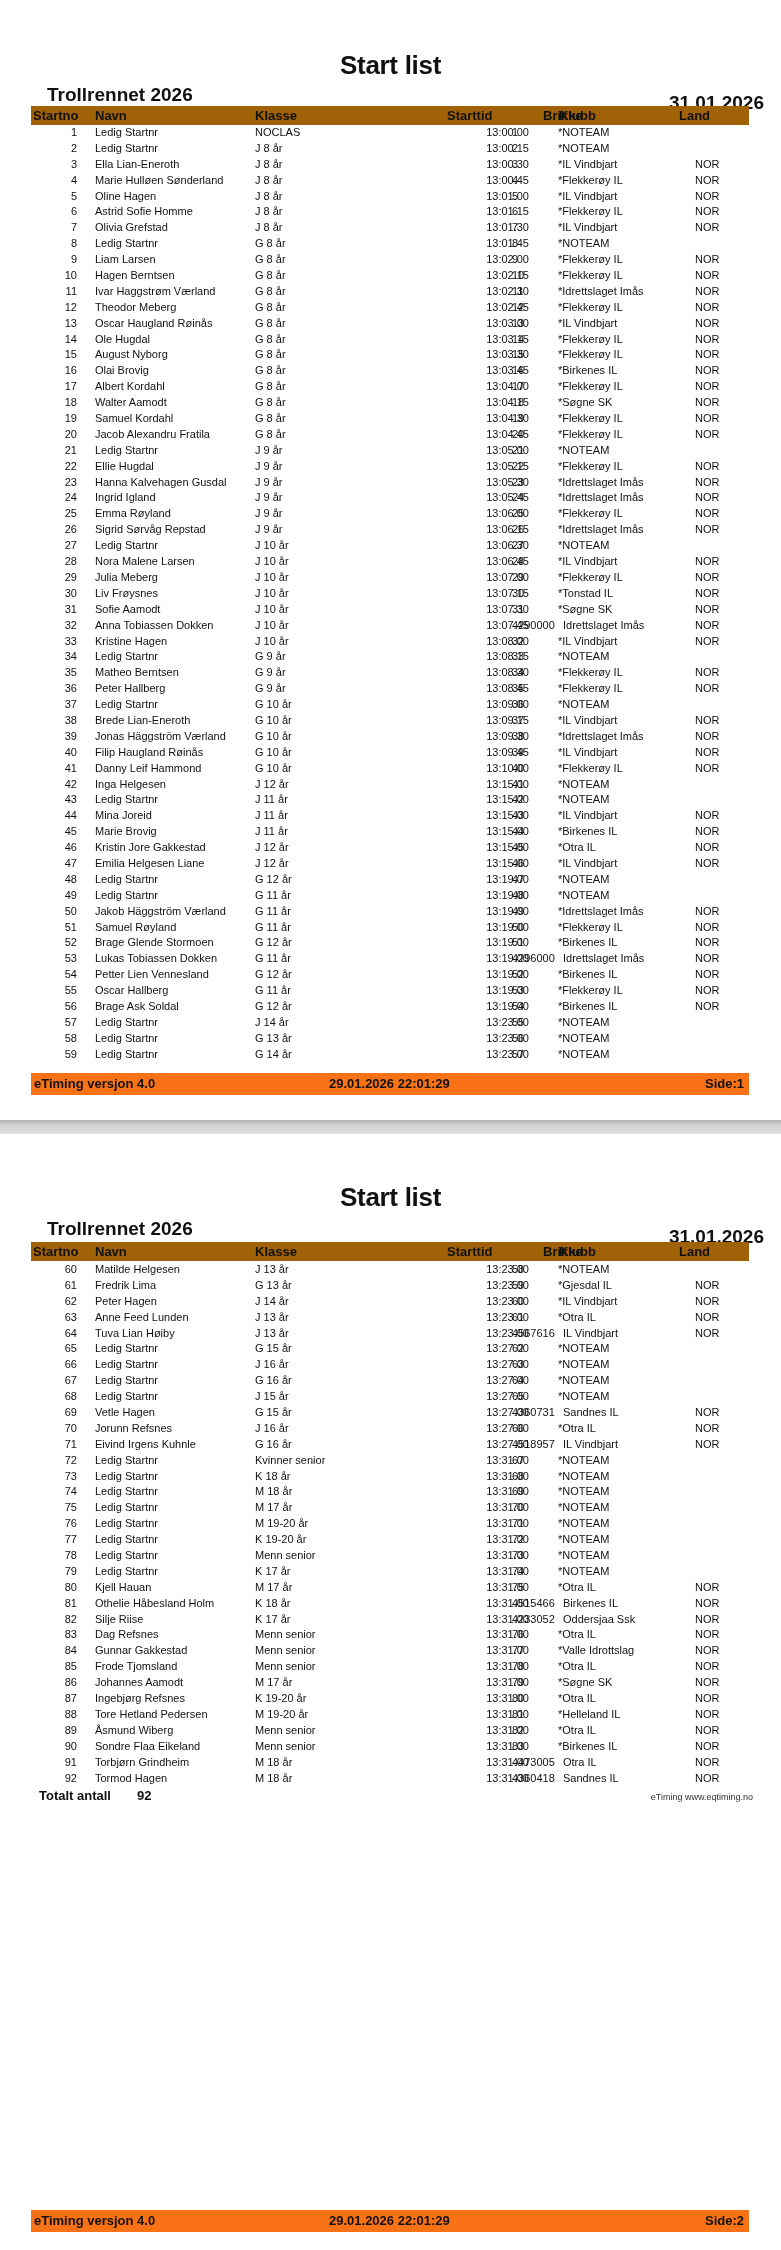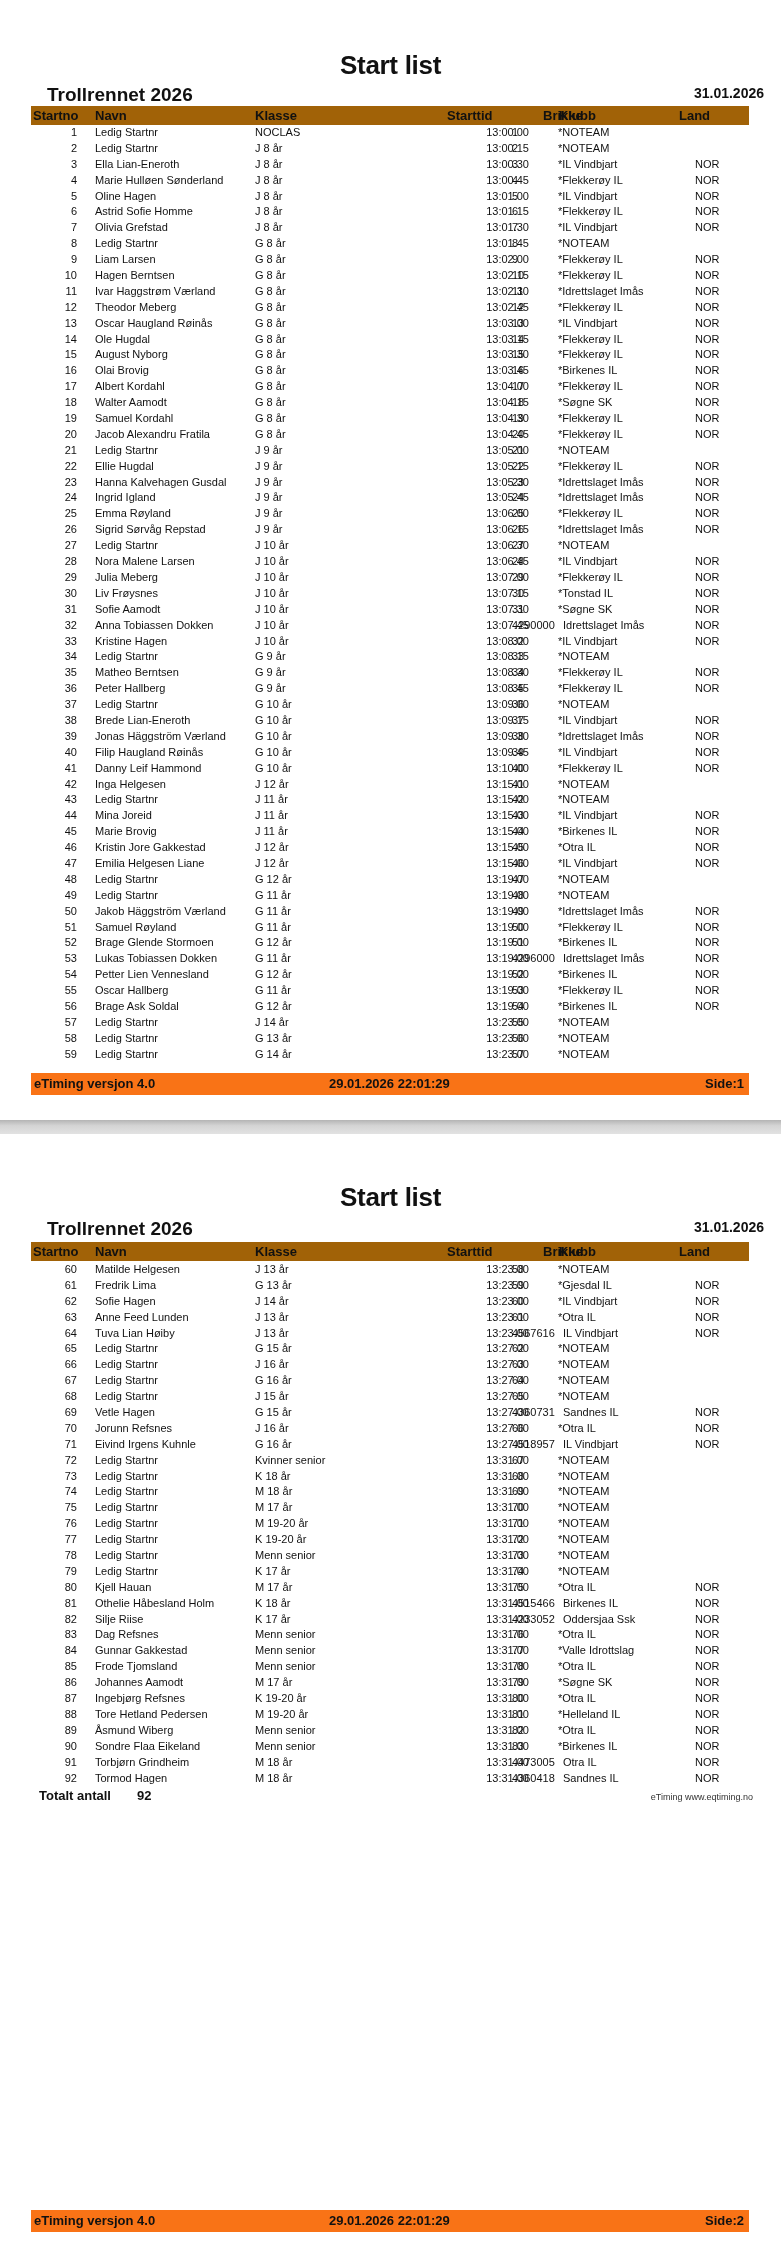--- a/index.html
+++ b/index.html
@@ -7,21 +7,21 @@
          font-family: "Liberation Sans", sans-serif; color: #111; }
   .page { position: absolute; left: 0; width: 781px; }
   #page1 { top: 0; height: 1120px; }
   #page2 { top: 1134px; height: 1116px; }
   .divider { position: absolute; left: 0; top: 1120px; width: 781px; height: 14px;
              background: linear-gradient(#b4b4b4, #d4d4d4 40%, #e2e2e2); }
   .doc-title { position: absolute; left: 0; width: 781px; text-align: center;
                font-size: 26px; font-weight: bold; letter-spacing: -0.3px; }
   .event-row { position: absolute; left: 31px; width: 717px; height: 22px; margin-left: 16px; }
   .event-name { position: absolute; left: 0; top: 0; font-size: 19px; font-weight: bold; }
-  .event-date { position: absolute; right: 0; top: 1px; font-size: 14px; font-weight: bold; }
+  .event-date { position: absolute; right: 0; top: 8px; font-size: 19px; font-weight: bold; }
   .col-header { position: absolute; left: 31px; width: 718px; height: 19px; background: #a16207;
                 font-size: 13px; font-weight: bold; }
   .col-header span { position: absolute; top: 2px; }
   .rows { position: absolute; left: 31px; width: 718px; }
   .row { position: relative; height: 15.9px; font-size: 11px; line-height: 15.9px; }
   .row span { position: absolute; top: 0; white-space: nowrap; }
   .c-no { left: 0; width: 46px; text-align: right; }
   .c-name { left: 64px; }
   .c-class { left: 224px; }
   .c-time { left: 400px; width: 98px; text-align: right; }
@@ -628,21 +628,21 @@
         <span class="c-no">61</span>
         <span class="c-name">Fredrik Lima</span>
         <span class="c-class">G 13 år</span>
         <span class="c-time">13:23.00</span>
         <span class="c-chip">59</span>
         <span class="c-club">*Gjesdal IL</span>
         <span class="c-land">NOR</span>
       </div>
       <div class="row">
         <span class="c-no">62</span>
-        <span class="c-name">Sofie Hagen</span>
+        <span class="c-name">Peter Hagen</span>
         <span class="c-class">J 14 år</span>
         <span class="c-time">13:23.00</span>
         <span class="c-chip">60</span>
         <span class="c-club">*IL Vindbjart</span>
         <span class="c-land">NOR</span>
       </div>
       <div class="row">
         <span class="c-no">63</span>
         <span class="c-name">Anne Feed Lunden</span>
         <span class="c-class">J 13 år</span>

